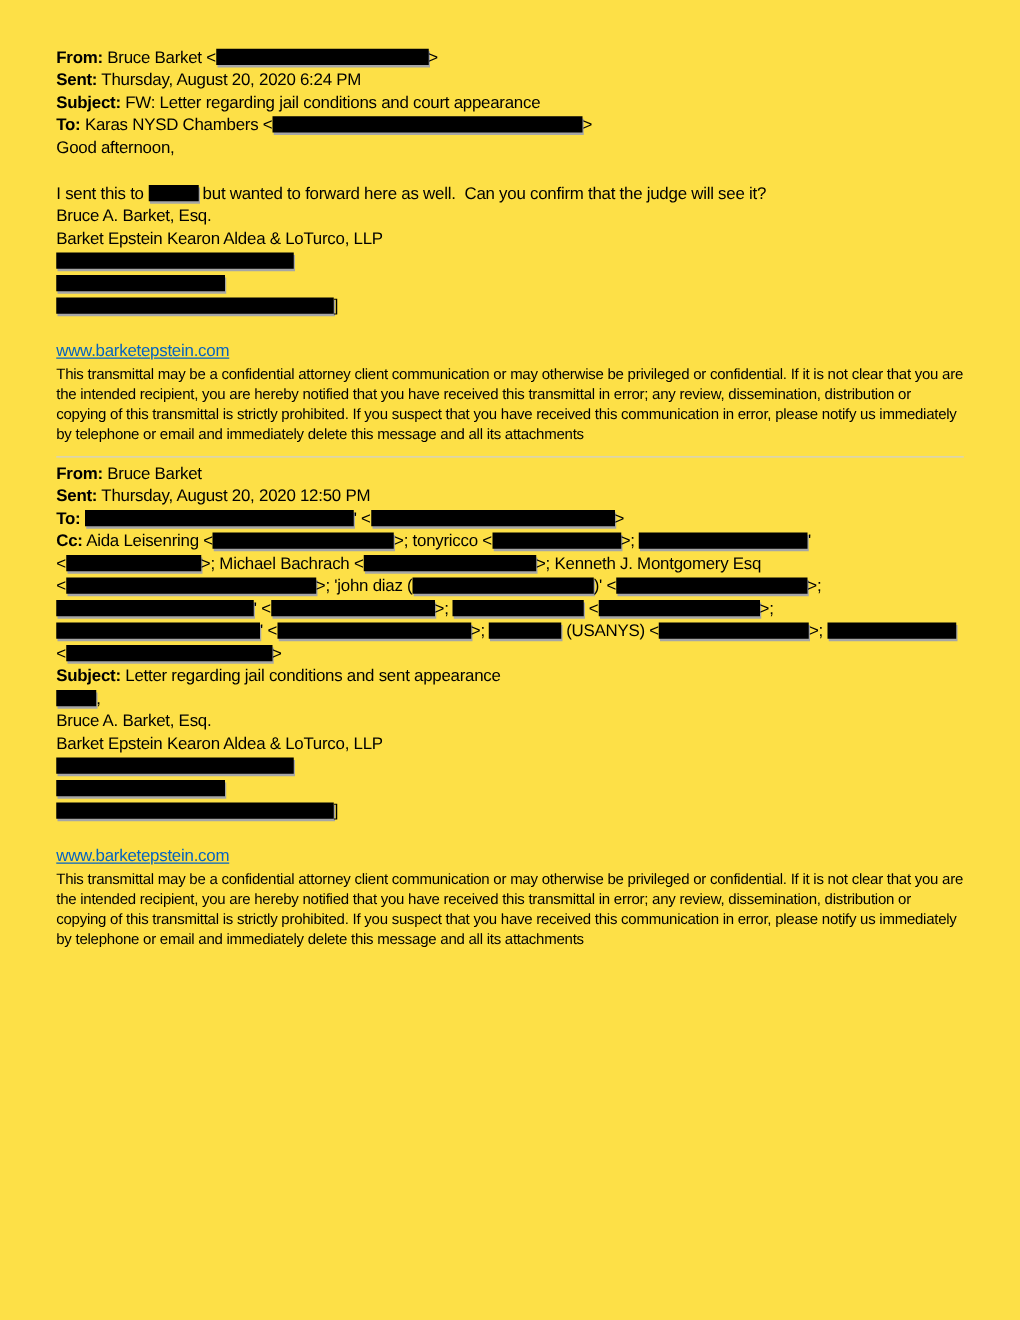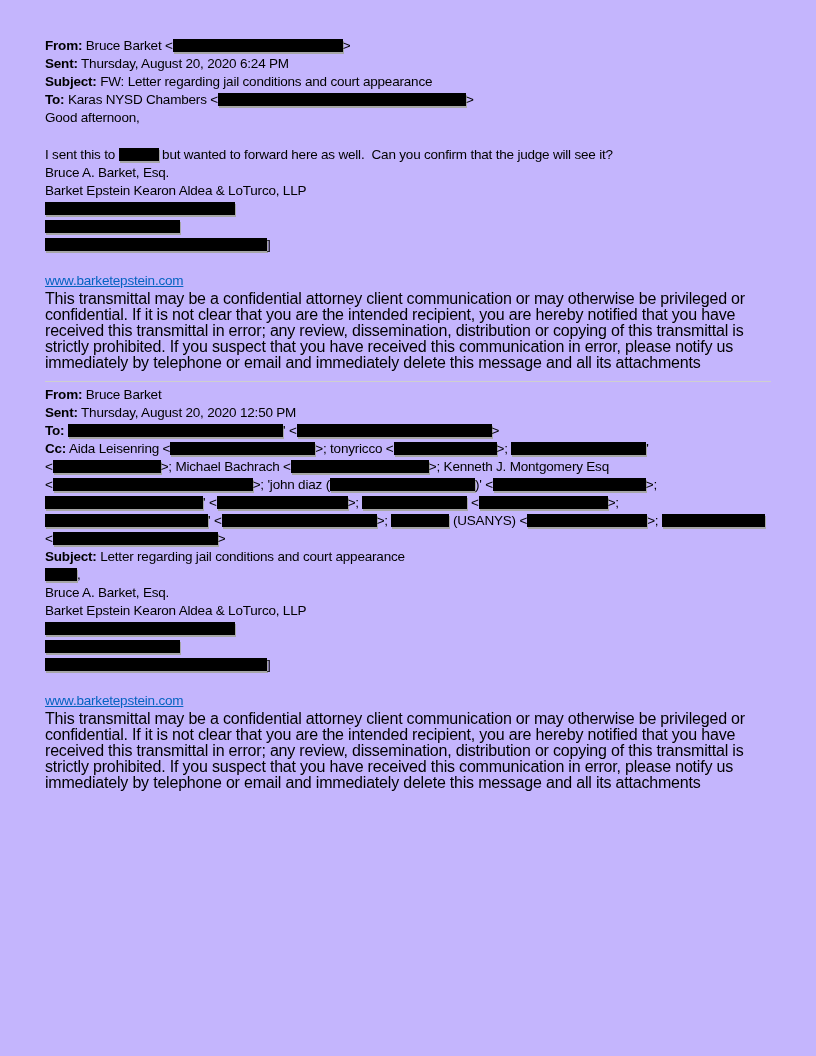--- a/index.html
+++ b/index.html
@@ -1,40 +1,40 @@
 <!DOCTYPE html>
 <html><head>
 <meta charset="utf-8">
 <style>
   html,body{margin:0;padding:0;background:#ffffff;}
   .page{
     position:relative;
     width:816px;height:1056px;
     box-sizing:border-box;
     padding:37px 45px 0 45px;
-    background:#c4b5fd;
+    background:#fde047;
     font-family:"Liberation Sans","DejaVu Sans",sans-serif;
     font-size:13.5px;
     letter-spacing:-0.2px;
     color:#000000;
     overflow:hidden;
   }
   .line{line-height:18px;white-space:pre-wrap;}
   .lbl{font-weight:bold;}
   .redact{
     display:inline-block;
     height:13px;
     background:#000000;
     vertical-align:-2px;
     box-shadow:1px 2px 0 #a6a6a6;
   }
   .weblink{color:#0563c1;text-decoration:underline;cursor:pointer;line-height:18px;}
   .linkline{line-height:18px;margin-top:18px;}
   .disclaimer{
-    font-size:16px;
+    font-size:12px;
     line-height:16px;
     letter-spacing:-0.2px;
     white-space:pre-wrap;
     margin-top:1px;
     max-width:726px;
   }
   .divider{border:none;border-top:1px solid #cfcfcf;margin:10px 0 4px 0;}
   .blankline{height:19px;}
   .bodypara{line-height:18px;white-space:pre-wrap;max-width:726px;}
 </style>
@@ -74,21 +74,21 @@
     <div class="line"><span class="lbl">Sent:</span><span> Thursday, August 20, 2020 12:50 PM</span></div>
     <div class="line"><span class="lbl">To:</span><span> </span><span class="redact" style="width: 215px;"></span><span>' &lt;</span><span class="redact" style="width: 195px;"></span><span>&gt;</span></div>
 
     <div class="line"><span class="lbl">Cc:</span><span> Aida Leisenring &lt;</span><span class="redact" style="width: 145px;"></span><span>&gt;; tonyricco &lt;</span><span class="redact" style="width: 103px;"></span><span>&gt;; </span><span class="redact" style="width: 135px;"></span><span>'</span></div>
     <div class="line"><span>&lt;</span><span class="redact" style="width: 108px;"></span><span>&gt;; Michael Bachrach &lt;</span><span class="redact" style="width: 138px;"></span><span>&gt;; Kenneth J. Montgomery Esq</span></div>
     <div class="line"><span>&lt;</span><span class="redact" style="width: 200px;"></span><span>&gt;; 'john diaz (</span><span class="redact" style="width: 145px;"></span><span>)' &lt;</span><span class="redact" style="width: 153px;"></span><span>&gt;;</span></div>
     <div class="line"><span class="redact" style="width: 158px;"></span><span>' &lt;</span><span class="redact" style="width: 131px;"></span><span>&gt;; </span><span class="redact" style="width: 105px;"></span><span> &lt;</span><span class="redact" style="width: 129px;"></span><span>&gt;;</span></div>
     <div class="line"><span class="redact" style="width: 163px;"></span><span>' &lt;</span><span class="redact" style="width: 155px;"></span><span>&gt;; </span><span class="redact" style="width: 58px;"></span><span> (USANYS) &lt;</span><span class="redact" style="width: 120px;"></span><span>&gt;; </span><span class="redact" style="width: 103px;"></span></div>
     <div class="line"><span>&lt;</span><span class="redact" style="width: 165px;"></span><span>&gt;</span></div>
 
-    <div class="line"><span class="lbl">Subject:</span><span> Letter regarding jail conditions and court appearance</span></div>
+    <div class="line"><span class="lbl">Subject:</span><span> Letter regarding jail conditions and sent appearance</span></div>
     <div class="line"><span class="redact" style="width: 32px;"></span><span>,</span></div>
 
 
     <div class="line">Bruce A. Barket, Esq.</div>
     <div class="line">Barket Epstein Kearon Aldea &amp; LoTurco, LLP</div>
     <div class="line"><span class="redact" style="width: 190px;"></span></div>
     <div class="line"><span class="redact" style="width: 135px;"></span></div>
     <div class="line"><span class="redact" style="width: 222px;"></span><span>]</span></div>
 
     <div class="linkline">

